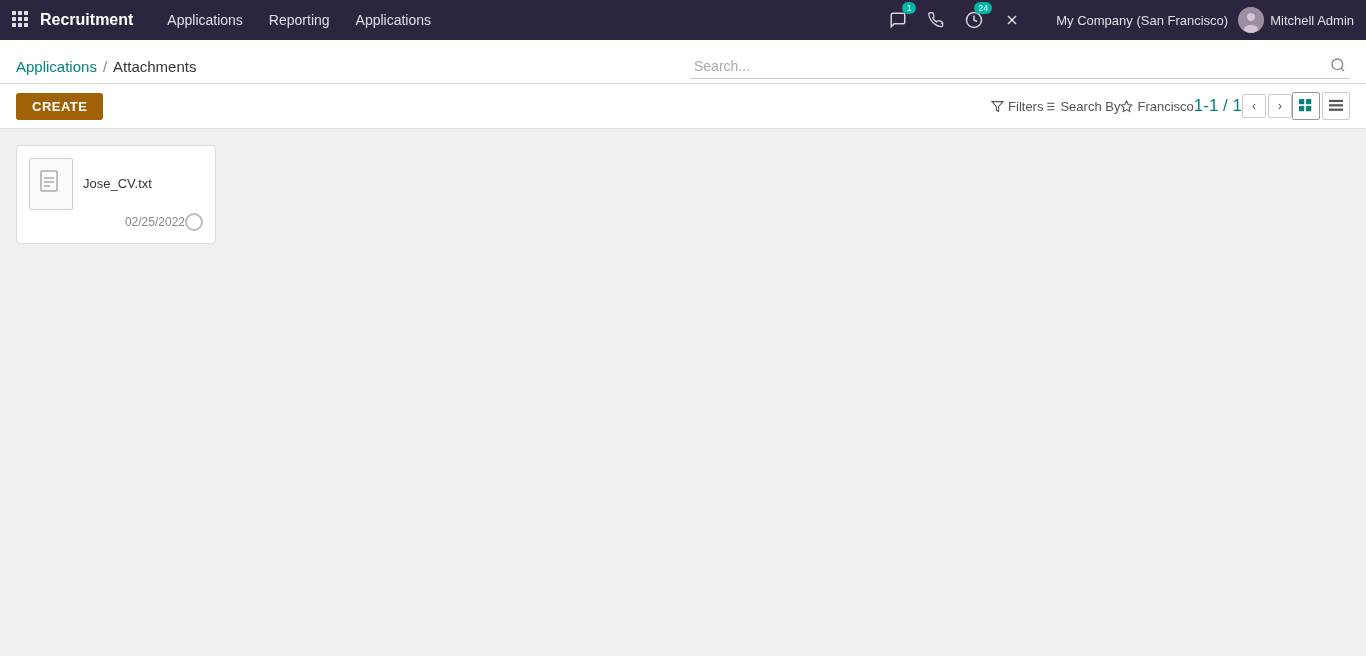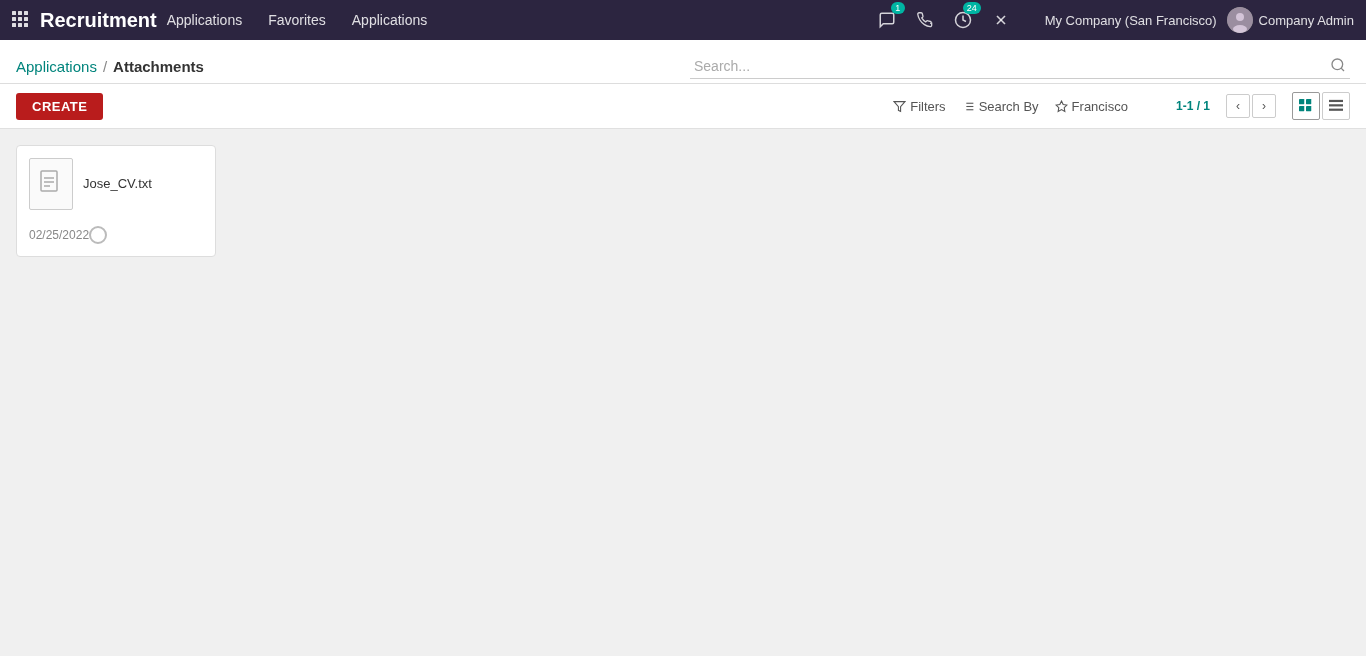--- a/index.html
+++ b/index.html
@@ -8,21 +8,21 @@
     
     .topnav {
       background: #2c2540;
       height: 40px;
       display: flex;
       align-items: center;
       padding: 0 12px;
       color: #fff;
     }
     .topnav-grid-icon { margin-right: 12px; cursor: pointer; opacity: 0.85; }
-    .topnav-brand { font-size: 20px; font-weight: 700; color: #fff; }
+    .topnav-brand { font-size: 16px; font-weight: 700; color: #fff; margin-right: 24px; }
     .topnav-menu { display: flex; gap: 6px; flex: 1; }
     .topnav-menu-item {
       color: rgba(255,255,255,0.85);
       padding: 4px 10px;
       border-radius: 3px;
       cursor: pointer;
       font-size: 14px;
     }
     .topnav-actions { display: flex; align-items: center; gap: 10px; }
     .topnav-icon-btn {
@@ -50,21 +50,21 @@
       padding: 10px 16px 0 16px;
       border-bottom: 1px solid #ddd;
       display: flex;
       align-items: center;
       justify-content: space-between;
       min-height: 44px;
     }
     .breadcrumb { display: flex; align-items: center; font-size: 15px; }
     .breadcrumb-link { color: #00847c; cursor: pointer; font-weight: 500; }
     .breadcrumb-sep { color: #888; margin: 0 6px; }
-    .breadcrumb-current { color: #333; font-weight: 700; }
+    .breadcrumb-current { color: #333; font-weight: 400; }
 
     
     .search-bar {
       display: flex; align-items: center; flex: 1;
       max-width: 660px; margin-left: 40px;
       border-bottom: 1px solid #ccc; position: relative;
     }
     .search-input {
       border: none; outline: none; width: 100%; padding: 4px 28px 4px 4px;
       font-size: 14px; color: #7f1d1d; background: transparent;
@@ -78,36 +78,36 @@
     .toolbar {
       background: #fff;
       padding: 8px 16px;
       display: flex;
       align-items: center;
       justify-content: space-between;
       border-bottom: 1px solid #e0e0e0;
     }
     .toolbar-left { display: flex; align-items: center; gap: 10px; }
     .btn-create {
-      background: #b91c1c;
+      background: #a16207;
       color: #fff;
       border: none;
       padding: 6px 16px;
       border-radius: 3px;
       font-size: 13px;
       font-weight: 600;
       cursor: pointer;
       letter-spacing: 0.5px;
     }
-    .toolbar-right { display: flex; align-items: center; gap: 16px; }
+    .toolbar-right { display: flex; align-items: center; gap: 0; }
     .toolbar-filter-btn {
       display: flex; align-items: center; gap: 4px;
       color: #555; cursor: pointer; font-size: 13px; border: none; background: none;
     }
-    .pagination-info { color: #00847c; font-size: 12px; font-weight: 700; margin-left: 32px; }
+    .pagination-info { color: #00847c; font-size: 17px; font-weight: 400; }
     .pagination-arrows { display: flex; gap: 2px; }
     .pag-arrow {
       border: 1px solid #ccc; background: #fff; color: #555;
       width: 24px; height: 24px; cursor: pointer; display: flex;
       align-items: center; justify-content: center; border-radius: 2px; font-size: 12px;
     }
     .view-toggle { display: flex; gap: 2px; }
     .view-btn {
       border: 1px solid #ccc; background: #fff; color: #555;
       width: 28px; height: 28px; cursor: pointer; display: flex;
@@ -125,33 +125,33 @@
     
     .attachment-card {
       background: #fff;
       border: 1px solid #ddd;
       border-radius: 4px;
       width: 200px;
       padding: 12px;
       cursor: pointer;
       display: flex;
       flex-direction: column;
-      gap: 16px;
+      gap: 3px;
     }
     .card-top { display: flex; align-items: center; gap: 10px; }
     .file-icon {
       width: 44px; height: 52px;
       border: 1.5px solid #ccc; border-radius: 2px;
       display: flex; align-items: center; justify-content: center;
       background: #fafafa; flex-shrink: 0;
     }
     .file-icon svg { color: #888; }
     .card-filename { font-size: 13px; color: #333; word-break: break-all; line-height: 1.3; }
     .card-bottom {
-      display: flex; align-items: center; justify-content: flex-start;
+      display: flex; align-items: center; justify-content: flex-end;
       font-size: 12px; color: #888;
     }
     .card-status-circle {
       width: 18px; height: 18px; border-radius: 50%;
       border: 2px solid #bbb; background: transparent;
     }
   </style>
 </head>
 <body>
 
@@ -165,21 +165,21 @@
       <rect x="6" y="6" width="4" height="4" rx="0.5"></rect>
       <rect x="12" y="6" width="4" height="4" rx="0.5"></rect>
       <rect x="0" y="12" width="4" height="4" rx="0.5"></rect>
       <rect x="6" y="12" width="4" height="4" rx="0.5"></rect>
       <rect x="12" y="12" width="4" height="4" rx="0.5"></rect>
     </svg>
   </div>
   <span class="topnav-brand">Recruitment</span>
   <div class="topnav-menu">
     <span class="topnav-menu-item">Applications</span>
-    <span class="topnav-menu-item">Favorites</span>
+    <span class="topnav-menu-item">Reporting</span>
     <span class="topnav-menu-item">Applications</span>
   </div>
   <div class="topnav-actions">
 
     <div class="topnav-icon-btn">
       <svg width="18" height="18" viewBox="0 0 24 24" fill="none" stroke="currentColor" stroke-width="2">
         <path d="M21 15a2 2 0 0 1-2 2H7l-4 4V5a2 2 0 0 1 2-2h14a2 2 0 0 1 2 2z"></path>
       </svg>
       <span class="badge">1</span>
     </div>
@@ -206,21 +206,21 @@
     </div>
     <span class="topnav-company">My Company (San Francisco)</span>
     <div class="topnav-user">
       <div class="avatar">
         <svg viewBox="0 0 26 26" fill="none">
           <circle cx="13" cy="13" r="13" fill="#9b8ea0"></circle>
           <circle cx="13" cy="10" r="4" fill="#d4c5d8"></circle>
           <ellipse cx="13" cy="22" rx="7" ry="4" fill="#d4c5d8"></ellipse>
         </svg>
       </div>
-      <span class="topnav-username">Company Admin</span>
+      <span class="topnav-username">Mitchell Admin</span>
     </div>
   </div>
 </nav>
 
 <div class="breadcrumb-bar">
   <div class="breadcrumb">
     <span class="breadcrumb-link">Applications</span>
     <span class="breadcrumb-sep">/</span>
     <span class="breadcrumb-current">Attachments</span>
   </div>

